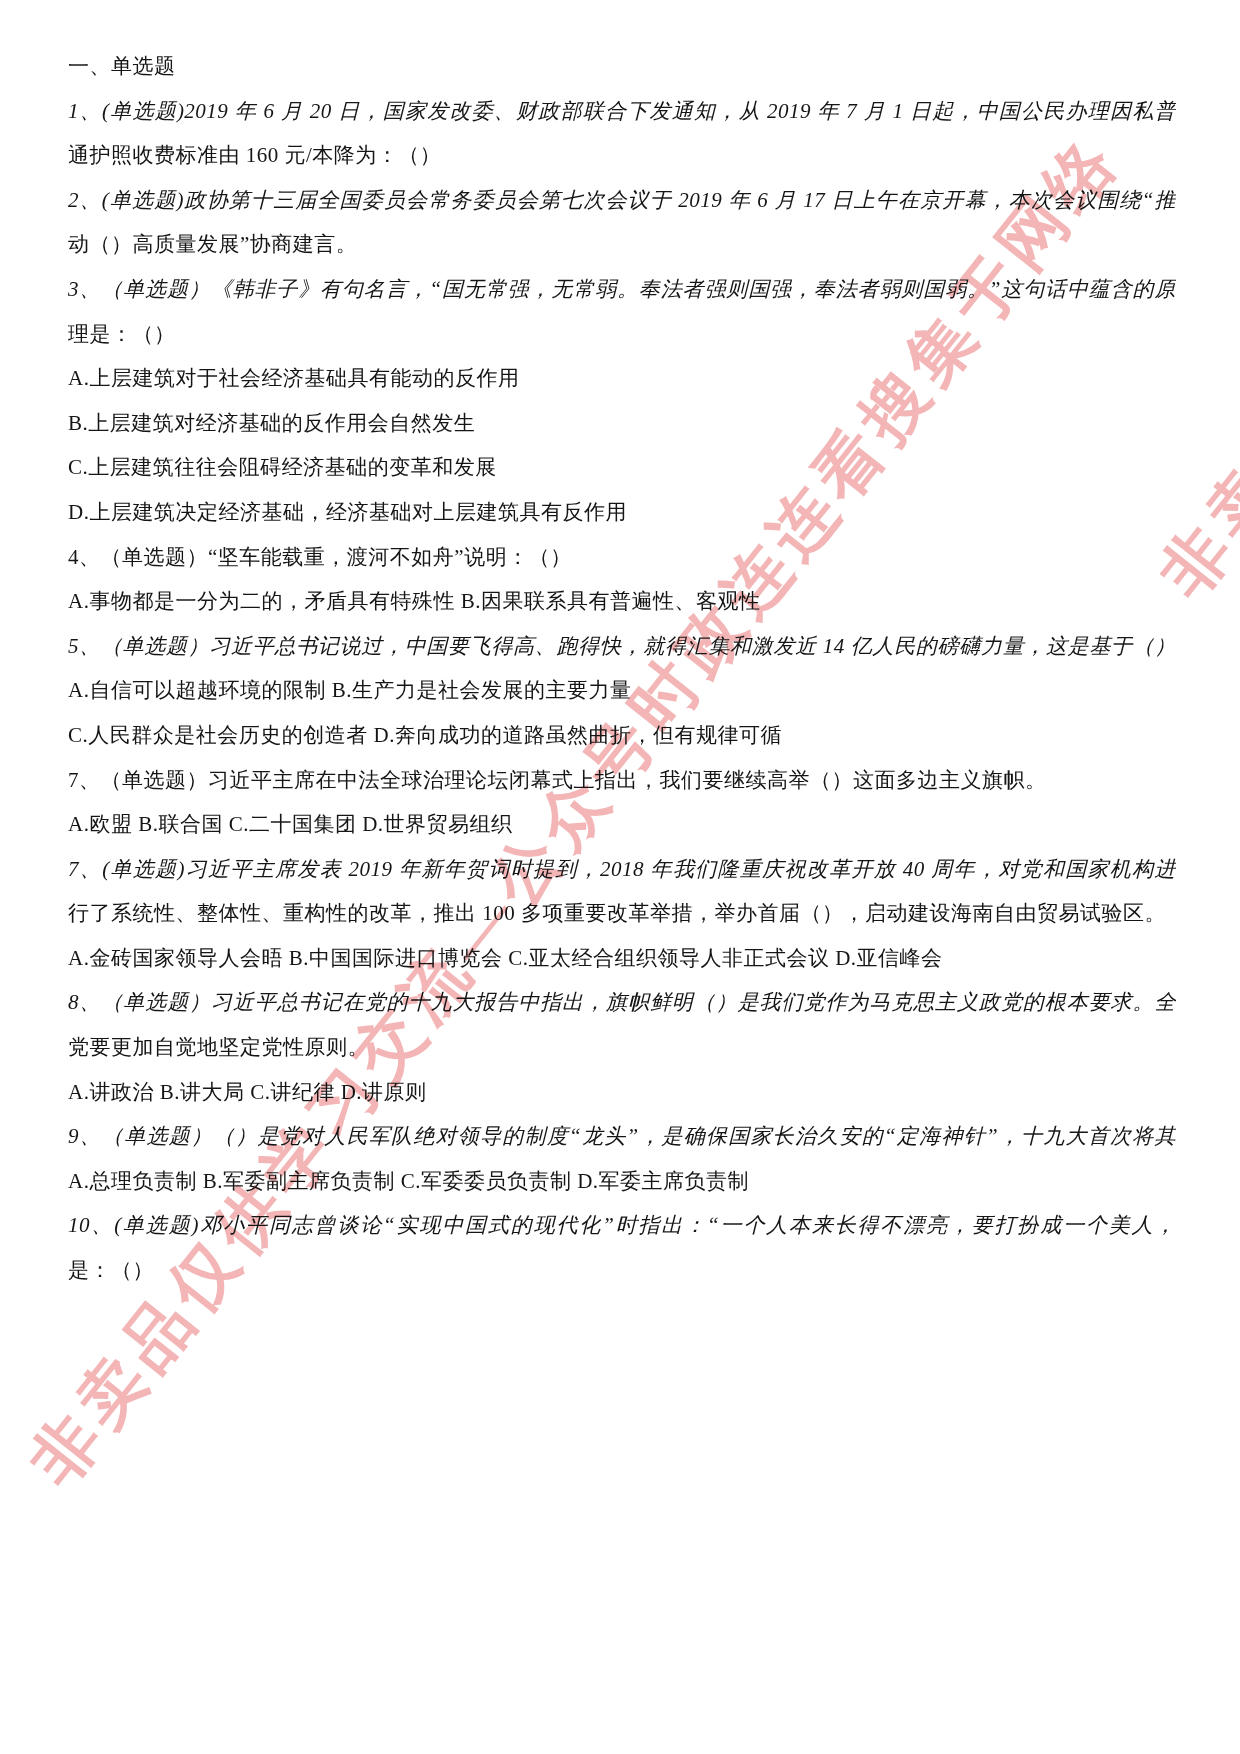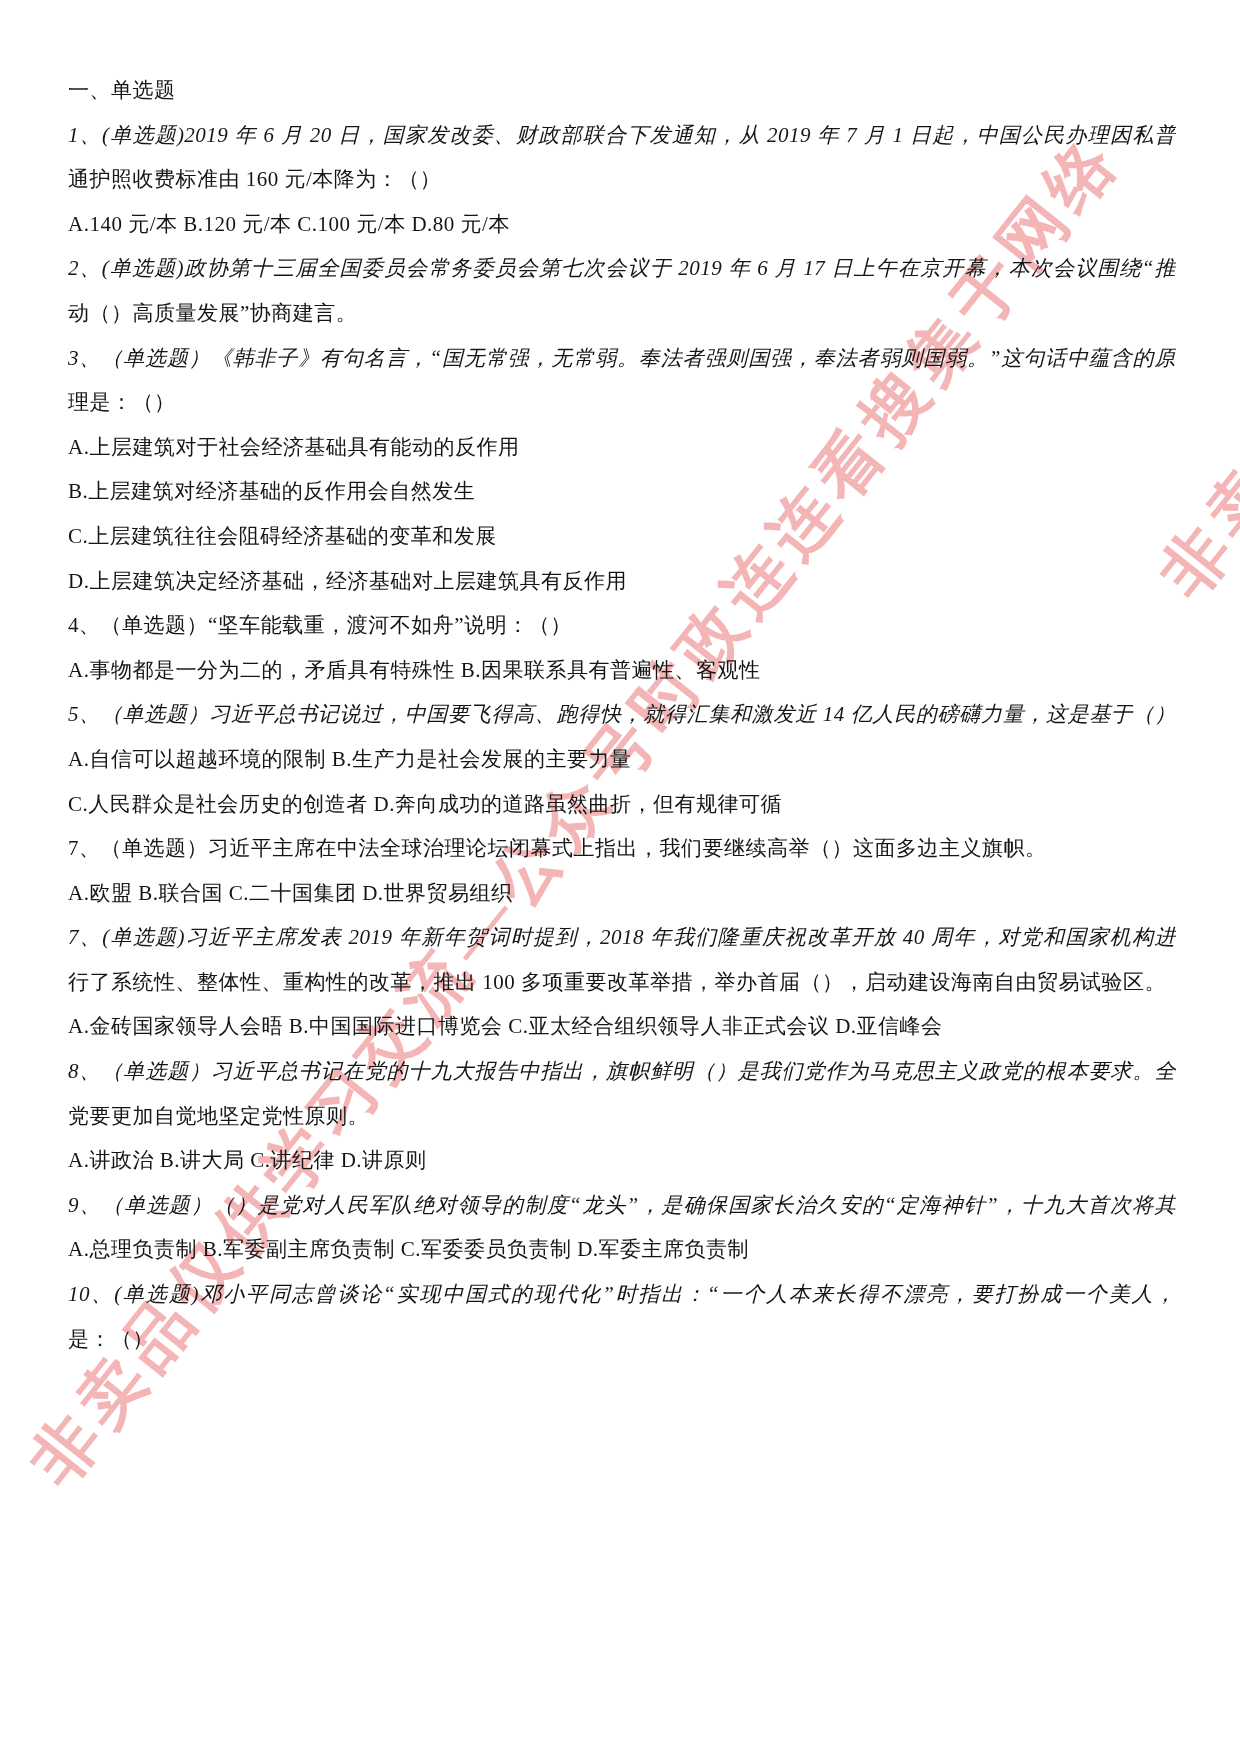--- a/index.html
+++ b/index.html
@@ -8,21 +8,21 @@
     width:1240px;
     height:1754px;
     background:#ffffff;
     overflow:hidden;
     font-family:"Liberation Serif","DejaVu Serif",serif;
     color:#151515;
   }
   #doc{
     position:absolute;
     left:68px;
-    top:68px;
+    top:44px;
     width:1108px;
   }
   .line{
     font-size:21px;
     line-height:44.6px;
     height:44.6px;
     white-space:nowrap;
     letter-spacing:0.5px;
     text-align:left;
   }
@@ -54,21 +54,20 @@
 <div id="page">
 
   <div id="wm-main" class="wm">非卖品仅供学习交流—公众号时政连连看搜集于网络</div>
   <div id="wm-edge" class="wm">非卖品仅供学习交流—公众号时政连连看搜集于网络</div>
 
   <div id="doc">
     <div class="line">一、单选题</div>
     <div id="lines">
         <div class="line fill">1、(单选题)2019 年 6 月 20 日，国家发改委、财政部联合下发通知，从 2019 年 7 月 1 日起，中国公民办理因私普</div>
         <div class="line">通护照收费标准由 160 元/本降为：（）</div>
-        <div class="line">A.140 元/本 B.120 元/本 C.100 元/本 D.80 元/本</div>
         <div class="line fill">2、(单选题)政协第十三届全国委员会常务委员会第七次会议于 2019 年 6 月 17 日上午在京开幕，本次会议围绕“推</div>
         <div class="line">动（）高质量发展”协商建言。</div>
         <div class="line fill">3、（单选题）《韩非子》有句名言，“国无常强，无常弱。奉法者强则国强，奉法者弱则国弱。”这句话中蕴含的原</div>
         <div class="line">理是：（）</div>
         <div class="line">A.上层建筑对于社会经济基础具有能动的反作用</div>
         <div class="line">B.上层建筑对经济基础的反作用会自然发生</div>
         <div class="line">C.上层建筑往往会阻碍经济基础的变革和发展</div>
         <div class="line">D.上层建筑决定经济基础，经济基础对上层建筑具有反作用</div>
         <div class="line">4、（单选题）“坚车能载重，渡河不如舟”说明：（）</div>
         <div class="line">A.事物都是一分为二的，矛盾具有特殊性 B.因果联系具有普遍性、客观性</div>

